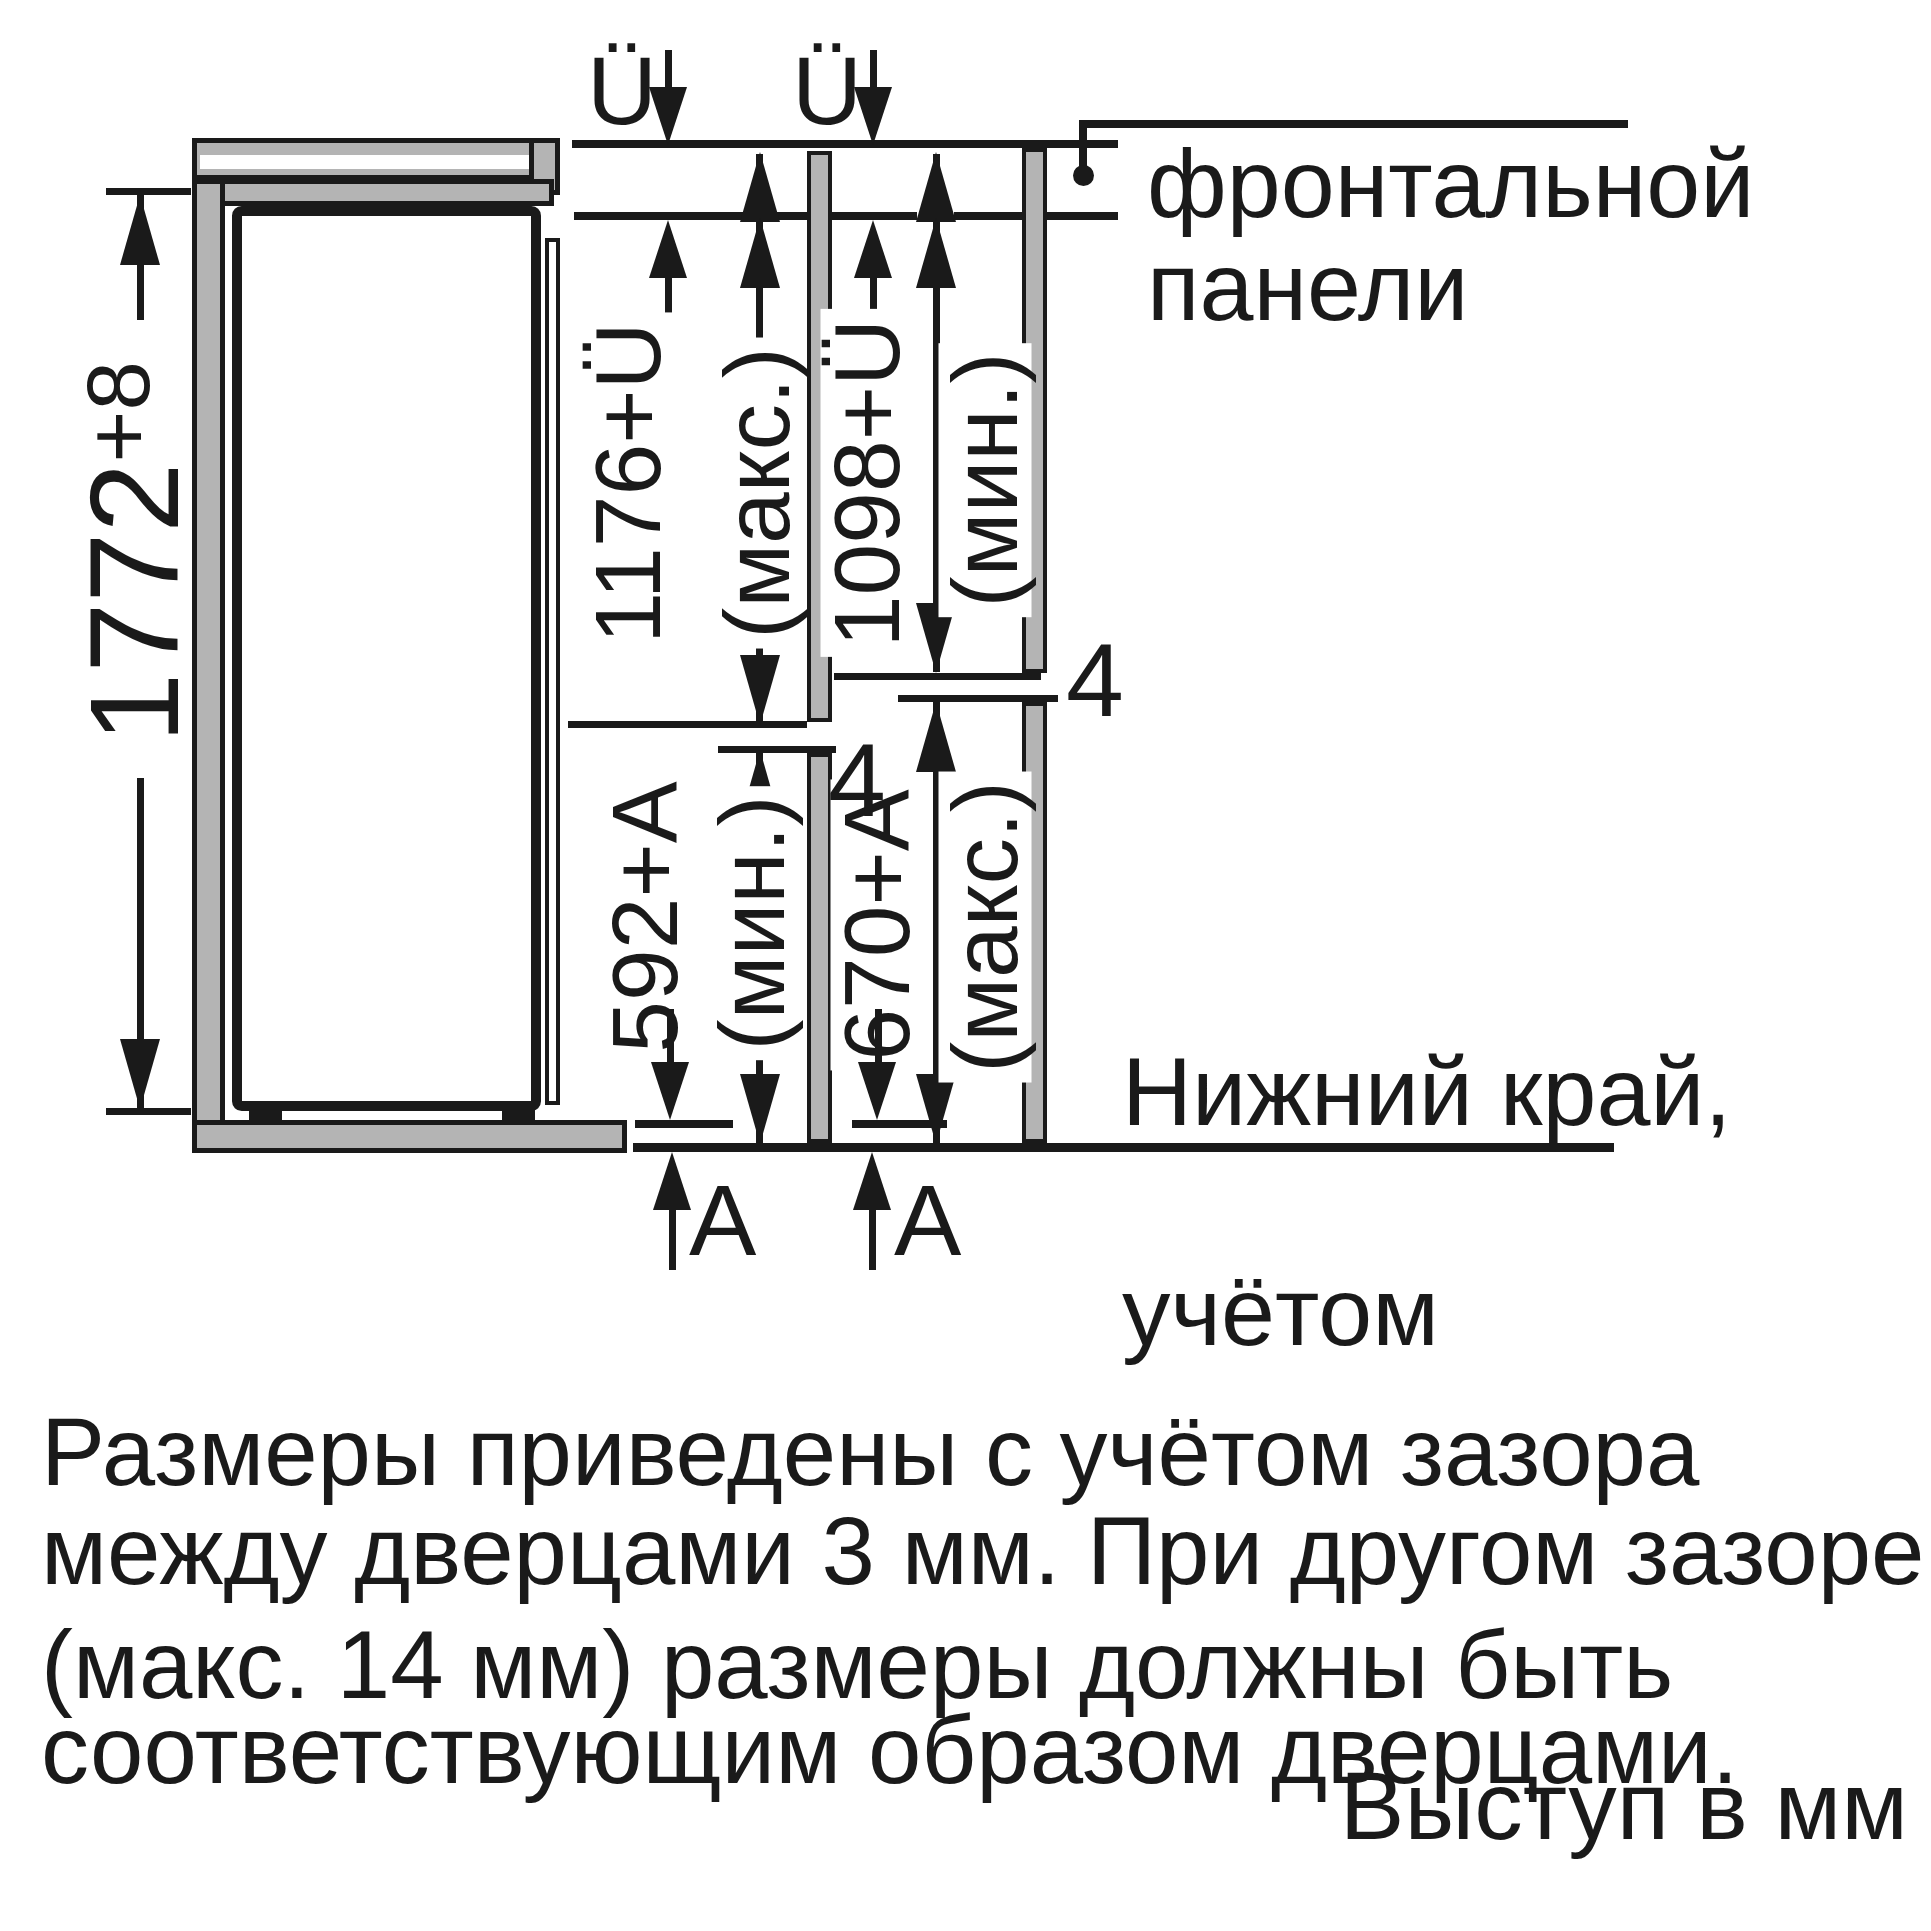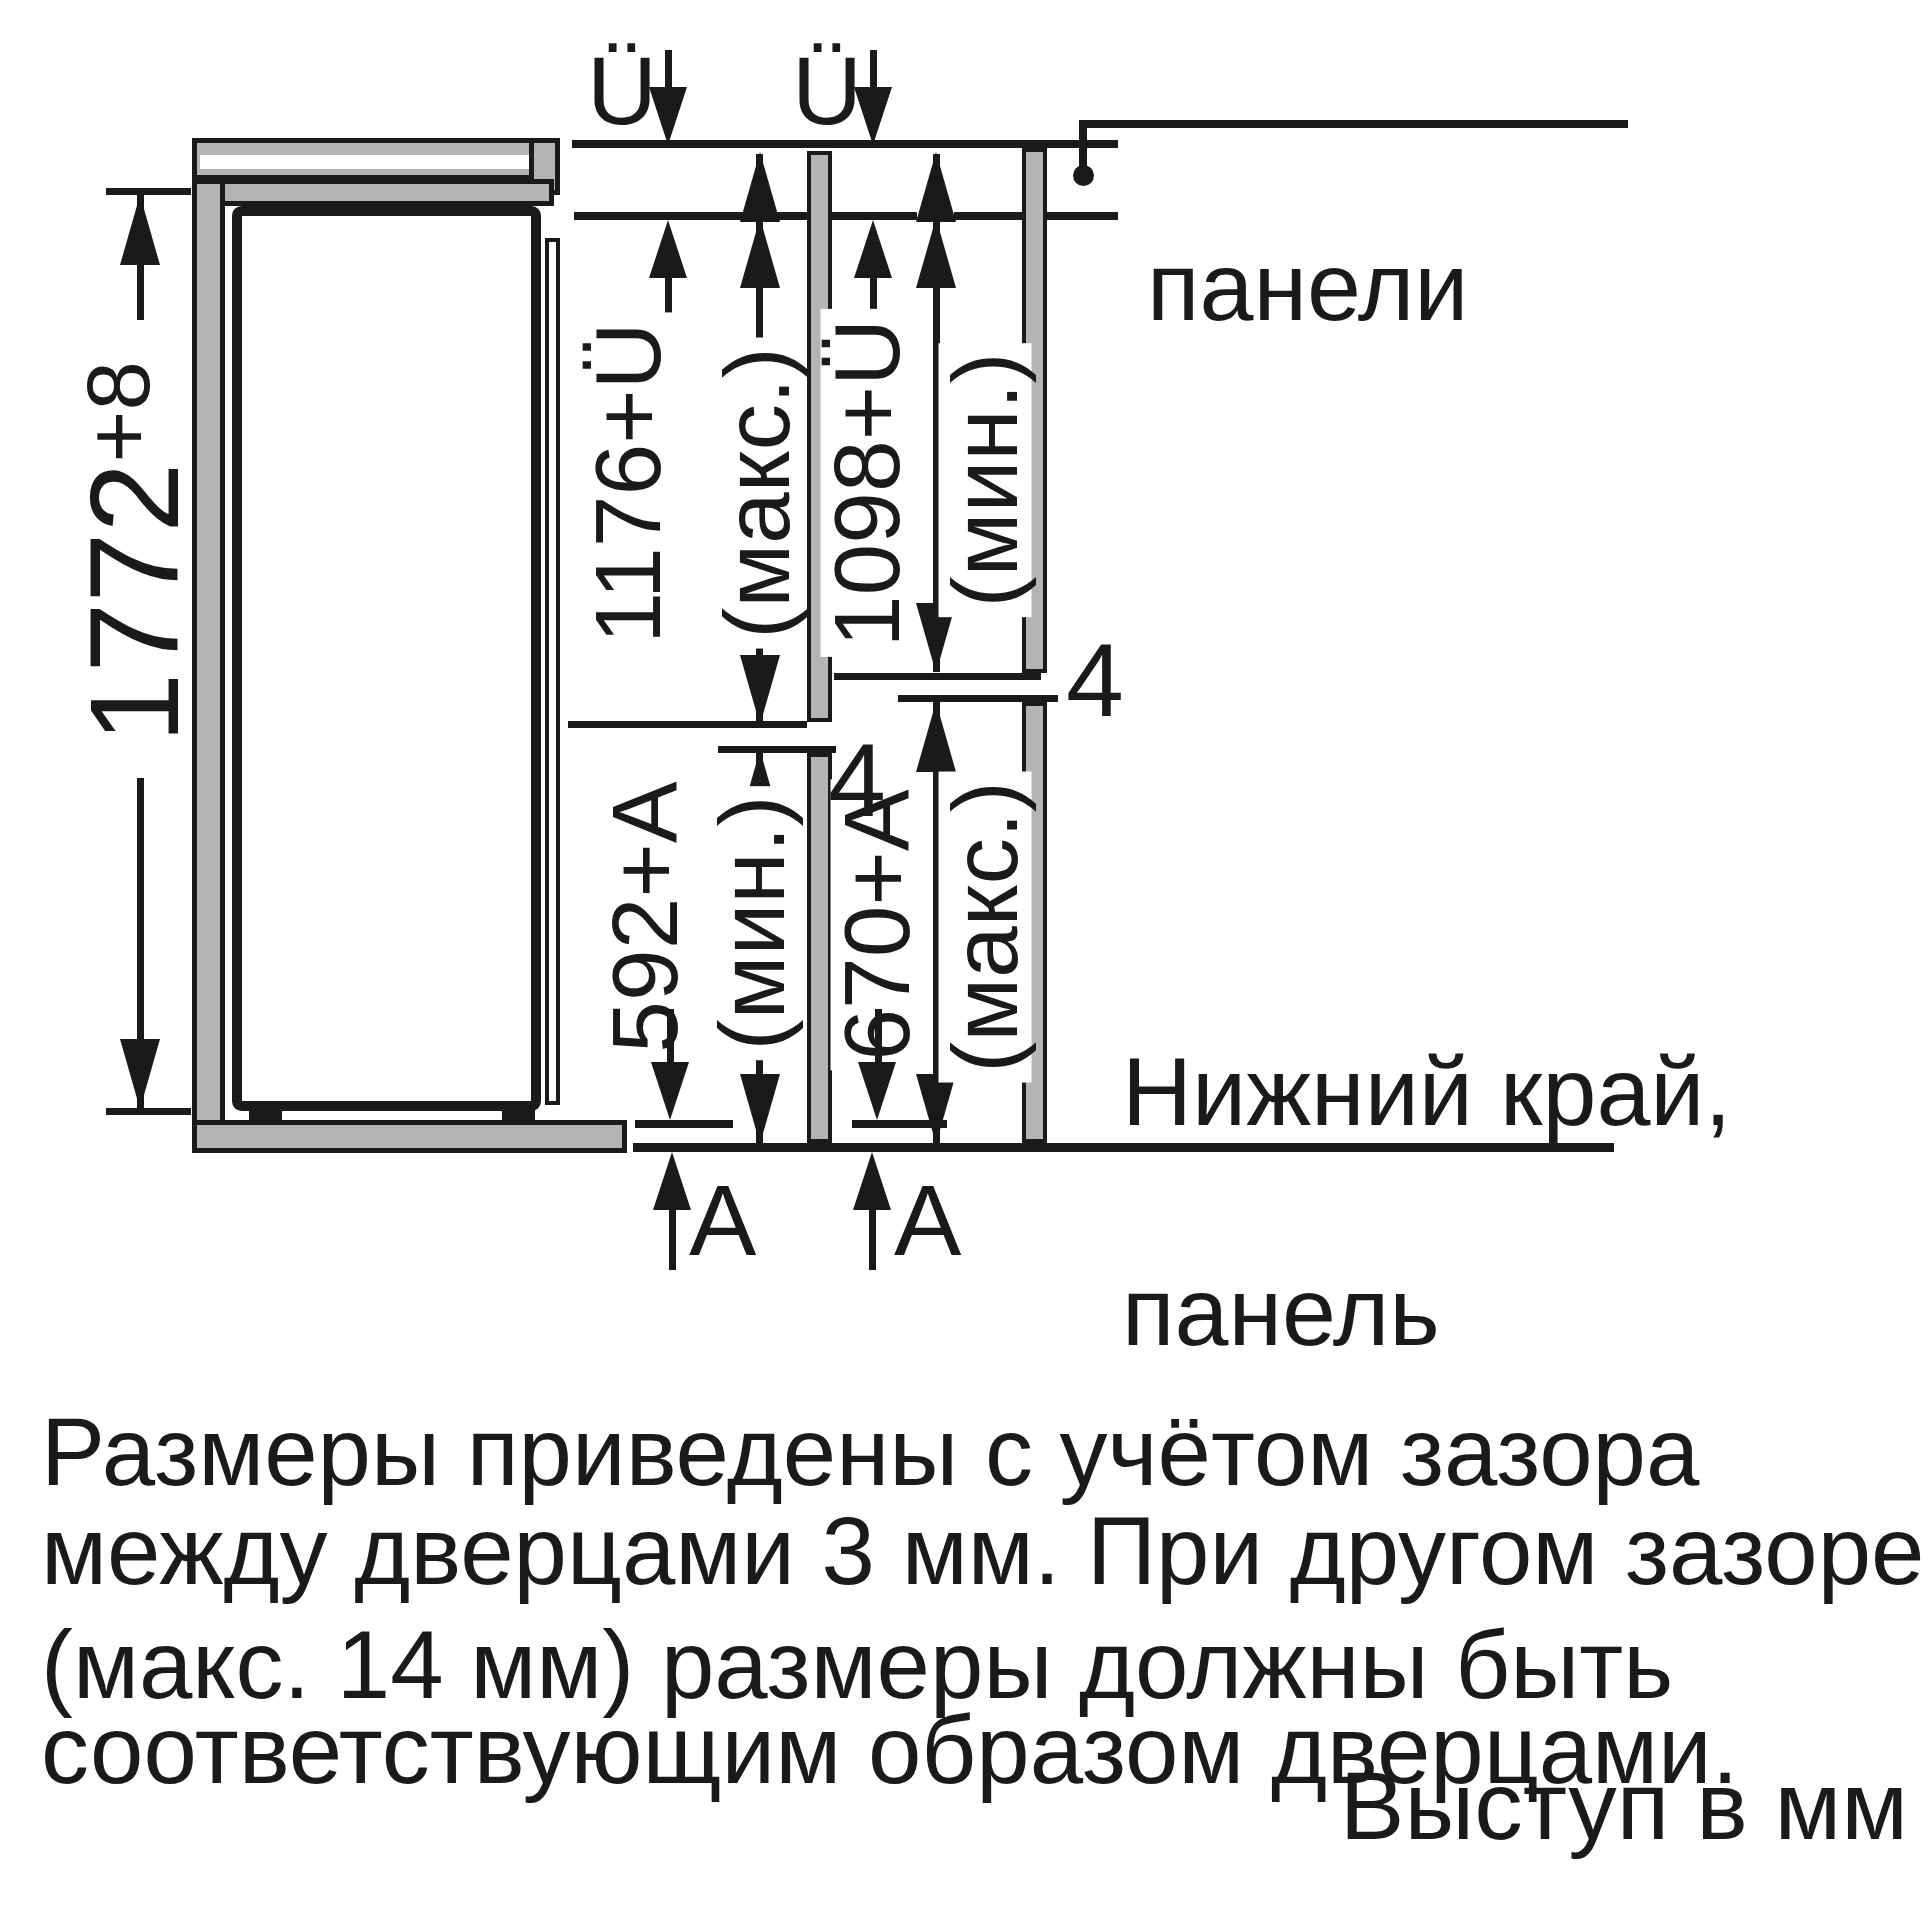--- a/index.html
+++ b/index.html
@@ -138,24 +138,25 @@
 
   <div class="blk" style="left:875px;top:1009px;width:6.8px;height:56px;"></div>
   <div class="tds" style="left:858px;top:1062px;"></div>
   <div class="tus" style="left:853px;top:1152px;"></div>
   <div class="blk" style="left:869px;top:1207px;width:6.8px;height:63px;"></div>
   <div class="pl" style="left:894px;top:1170px;font-size:101px;">А</div>
 
   <div class="blk" style="left:1083px;top:120px;width:545px;height:7.7px;"></div>
   <div class="blk" style="left:1079px;top:120px;width:7.7px;height:60px;"></div>
   <div class="dot" style="left:1073px;top:165px;"></div>
+  <div class="pl callout" style="left:1147px;top:135px;">фронтальной</div>
   <div class="pl callout" style="left:1147px;top:238px;">панели</div>
 
   <div class="pl callout" style="left:1122px;top:1043px;">Нижний край,</div>
-  <div class="pl callout" style="left:1122px;top:1263px;">панель</div>
+  <div class="pl callout" style="left:1122px;top:1263px;">учётом</div>
 
   <div class="par" style="left:41px;top:1402px;">Размеры приведены с учётом зазора</div>
   <div class="par" style="left:41px;top:1501px;">между дверцами 3 мм. При другом зазоре</div>
   <div class="par" style="left:41px;top:1601px;margin-top:14px;">(макс. 14 мм) размеры должны быть</div>
   <div class="par" style="left:41px;top:1700px;">соответствующим образом дверцами.</div>
   <div class="pl" style="right:23px;top:1757px;font-size:97px;">Выступ в мм</div>
 
 </div>
 
 

